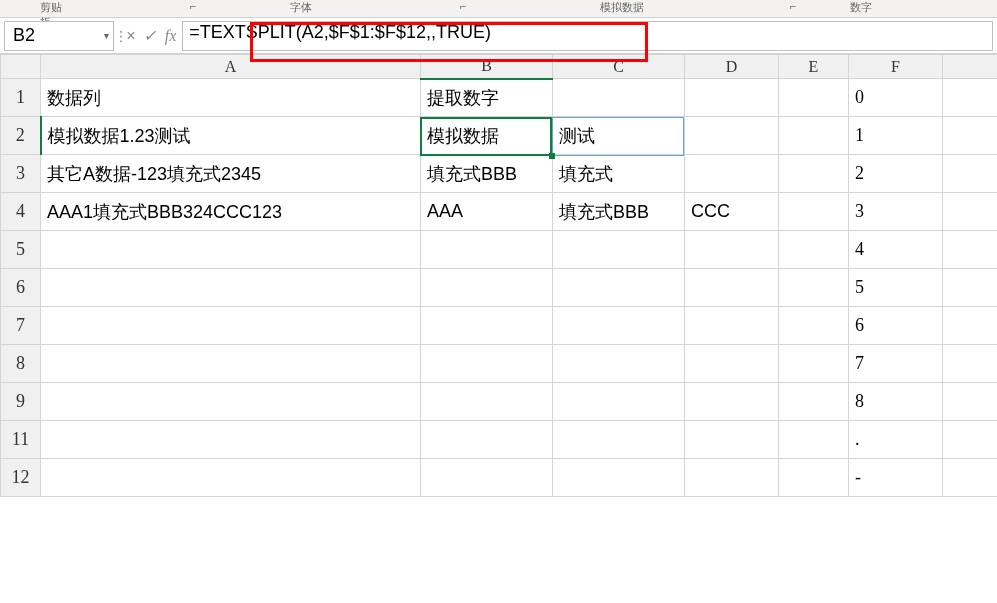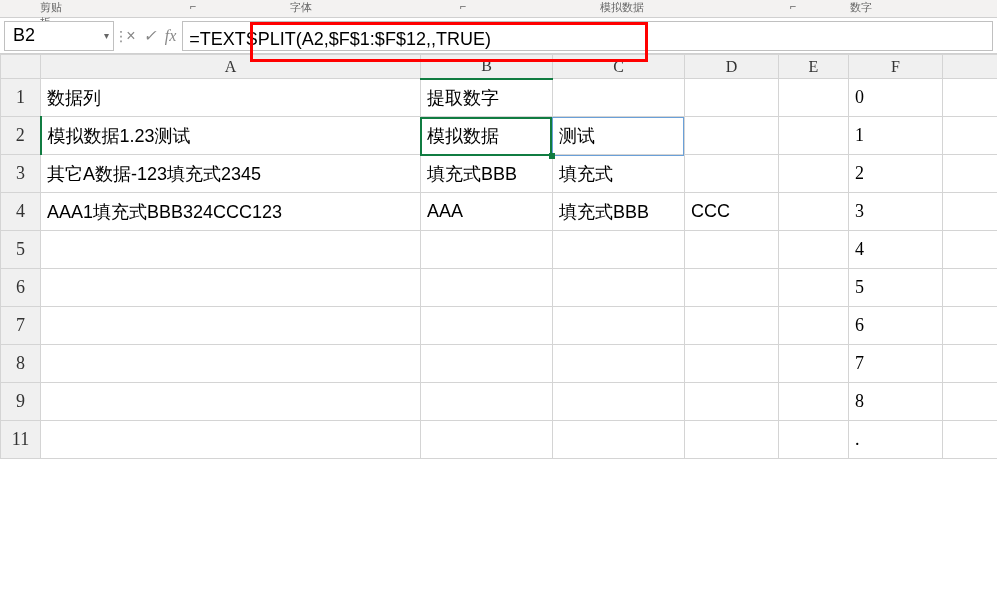--- a/index.html
+++ b/index.html
@@ -60,21 +60,21 @@
       color: #888;
       font-size: 16px;
     }
     .fb-btn { cursor: default; font-style: italic; }
     .fx { font-style: italic; font-family: "Times New Roman", serif; font-size: 16px; }
     .formula-input-wrap {
       flex: 1;
       height: 30px;
       border: 1px solid #c0c0c0;
       display: flex;
-      align-items: flex-end;
+      align-items: flex-start;
       padding-left: 6px;
       font-size: 18px;
       background: #fff;
     }
     .formula-highlight {
       position: absolute;
       top: 22px;
       left: 250px;
       width: 398px;
       height: 40px;
@@ -324,19 +324,29 @@
       <tr>
         <th class="rowhdr">11</th>
         <td></td>
           <td></td>
           <td></td>
           <td></td>
           <td></td>
         <td class="f-col">.</td>
           <td></td>
       </tr>
+      <tr>
+        <th class="rowhdr">12</th>
+        <td></td>
+          <td></td>
+          <td></td>
+          <td></td>
+          <td></td>
+        <td class="f-col">-</td>
+          <td></td>
+      </tr>
     </tbody>
   </table>
 
   <div class="active-cell" style="top:63px; left:420px; width:132px; height:39px;"></div>
   <div class="fill-handle" style="top:99px; left:549px;"></div>
   <div class="spill-range" style="top:63px; left:552px; width:132px; height:39px;"></div>
 </div>
 
 </body></html>

